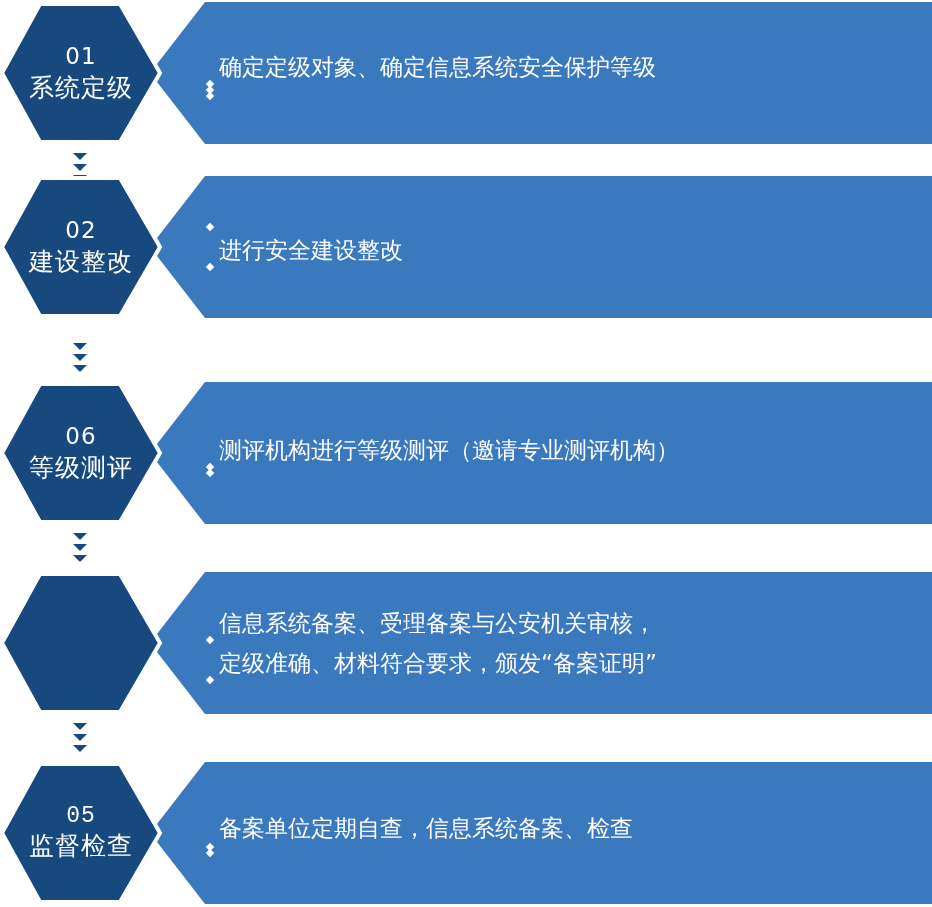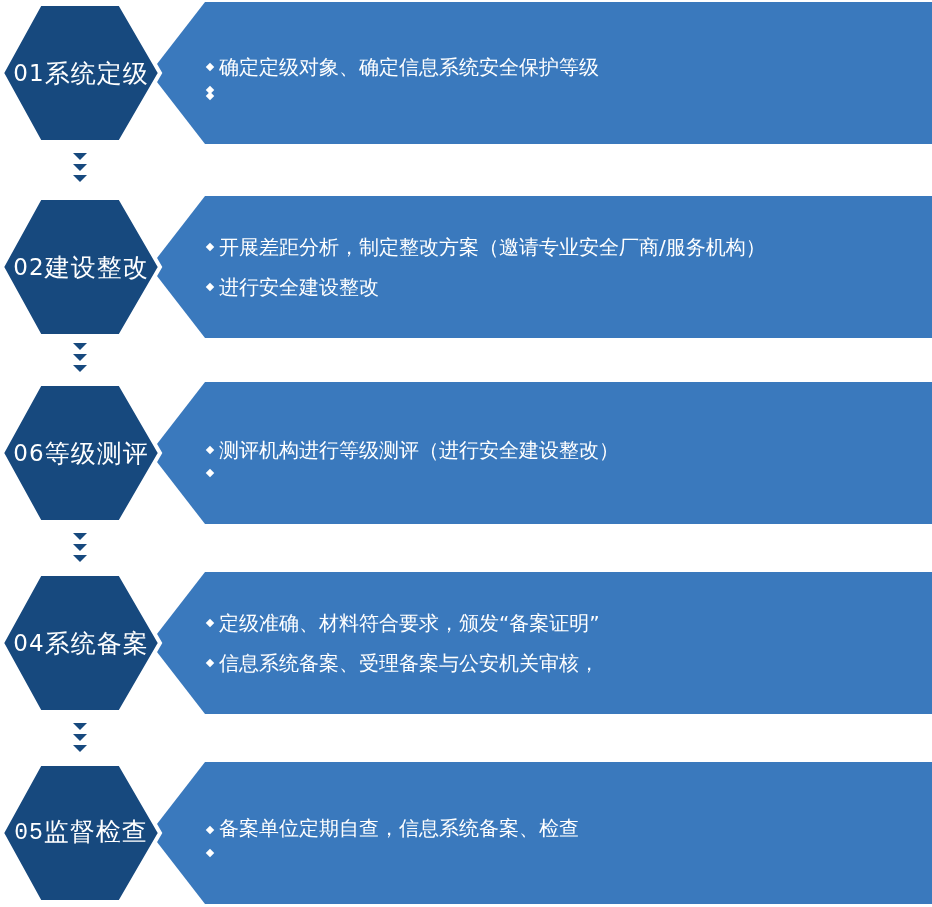--- a/index.html
+++ b/index.html
@@ -1,28 +1,28 @@
 <!DOCTYPE html>
 <html><head>
   <meta charset="utf-8">
   <style>
     html, body { margin: 0; padding: 0; background: #ffffff; }
     body { width: 932px; height: 907px; position: relative; overflow: hidden;
            font-family: "DejaVu Sans", "Liberation Sans", sans-serif; }
     .step { position: absolute; left: 0; width: 932px; height: 142px; }
     .shapes { position: absolute; left: 0; top: 0; width: 932px; height: 142px; }
     .hex-text { position: absolute; left: 2px; width: 158px; top: 0; height: 142px;
-                display: flex; flex-direction: row; align-items: center; justify-content: center;
+                display: flex; flex-direction: column; align-items: center; justify-content: center;
                 color: #ffffff; text-align: center; }
     .hex-num { font-size: 23px; line-height: 28px; letter-spacing: 1px; }
     .hex-label { font-size: 25px; line-height: 32px; margin-top: 2px; letter-spacing: 1px; }
     .bullets { position: absolute; left: 205px; top: 0; height: 142px; right: 0;
                display: flex; flex-direction: column; justify-content: center; }
-    .bullet { color: #ffffff; font-size: 20px; line-height: 40px; white-space: nowrap;
-              display: flex; align-items: center; }
+    .bullet { color: #ffffff; font-size: 23px; line-height: 40px; white-space: nowrap;
+              display: flex; align-items: flex-end; }
     .diamond { display: inline-block; width: 6px; height: 6px; background: #ffffff;
                transform: rotate(45deg); margin-right: 6px; margin-left: 2px; flex: 0 0 auto; }
     .connector { position: absolute; left: 73px; width: 14px; height: 34px; }
     .tri { width: 0; height: 0; border-left: 7px solid transparent; border-right: 7px solid transparent;
            border-top: 7px solid #17497e; margin-bottom: 4px; }
   </style>
 </head>
 <body>
 
 <div class="step" style="top:2px;">
@@ -47,33 +47,32 @@
       </div>
   </div>
 </div>
 
 <div class="connector" style="top:153px;">
   <div class="tri"></div>
     <div class="tri"></div>
     <div class="tri"></div>
 </div>
 
-<div class="step" style="top:196px;">
+<div class="step" style="top:176px;">
   <svg class="shapes" viewBox="0 0 932 142">
     <polygon points="205,0 932,0 932,142 205,142 150,71" fill="#3a79bd"></polygon>
     <polygon points="40,2 120,2 160,71 120,140 40,140 2,71" fill="#17497e" stroke="#ffffff" stroke-width="4" stroke-linejoin="miter"></polygon>
   </svg>
   <div class="hex-text">
     <div class="hex-num">02</div>
     <div class="hex-label">建设整改</div>
   </div>
   <div class="bullets">
     <div class="bullet">
         <span class="diamond"></span>
-        <span>开展差距分析，制定整改方案（邀请专业安全厂商/服务机构）</span>
       </div>
     <div class="bullet">
         <span class="diamond"></span>
         <span>进行安全建设整改</span>
       </div>
   </div>
 </div>
 
 <div class="connector" style="top:343px;">
   <div class="tri"></div>
@@ -86,51 +85,47 @@
     <polygon points="205,0 932,0 932,142 205,142 150,71" fill="#3a79bd"></polygon>
     <polygon points="40,2 120,2 160,71 120,140 40,140 2,71" fill="#17497e" stroke="#ffffff" stroke-width="4" stroke-linejoin="miter"></polygon>
   </svg>
   <div class="hex-text">
     <div class="hex-num">06</div>
     <div class="hex-label">等级测评</div>
   </div>
   <div class="bullets">
     <div class="bullet">
         <span class="diamond"></span>
-        <span>测评机构进行等级测评（进行安全建设整改）</span>
+        <span>测评机构进行等级测评（邀请专业测评机构）</span>
       </div>
     <div class="bullet">
         <span class="diamond"></span>
       </div>
   </div>
 </div>
 
 <div class="connector" style="top:533px;">
   <div class="tri"></div>
     <div class="tri"></div>
     <div class="tri"></div>
 </div>
 
 <div class="step" style="top:572px;">
   <svg class="shapes" viewBox="0 0 932 142">
     <polygon points="205,0 932,0 932,142 205,142 150,71" fill="#3a79bd"></polygon>
     <polygon points="40,2 120,2 160,71 120,140 40,140 2,71" fill="#17497e" stroke="#ffffff" stroke-width="4" stroke-linejoin="miter"></polygon>
   </svg>
-  <div class="hex-text">
-    <div class="hex-num">04</div>
-    <div class="hex-label">系统备案</div>
-  </div>
   <div class="bullets">
     <div class="bullet">
         <span class="diamond"></span>
-        <span>定级准确、材料符合要求，颁发“备案证明”</span>
+        <span>信息系统备案、受理备案与公安机关审核，</span>
       </div>
     <div class="bullet">
         <span class="diamond"></span>
-        <span>信息系统备案、受理备案与公安机关审核，</span>
+        <span>定级准确、材料符合要求，颁发“备案证明”</span>
       </div>
   </div>
 </div>
 
 <div class="connector" style="top:723px;">
   <div class="tri"></div>
     <div class="tri"></div>
     <div class="tri"></div>
 </div>
 

